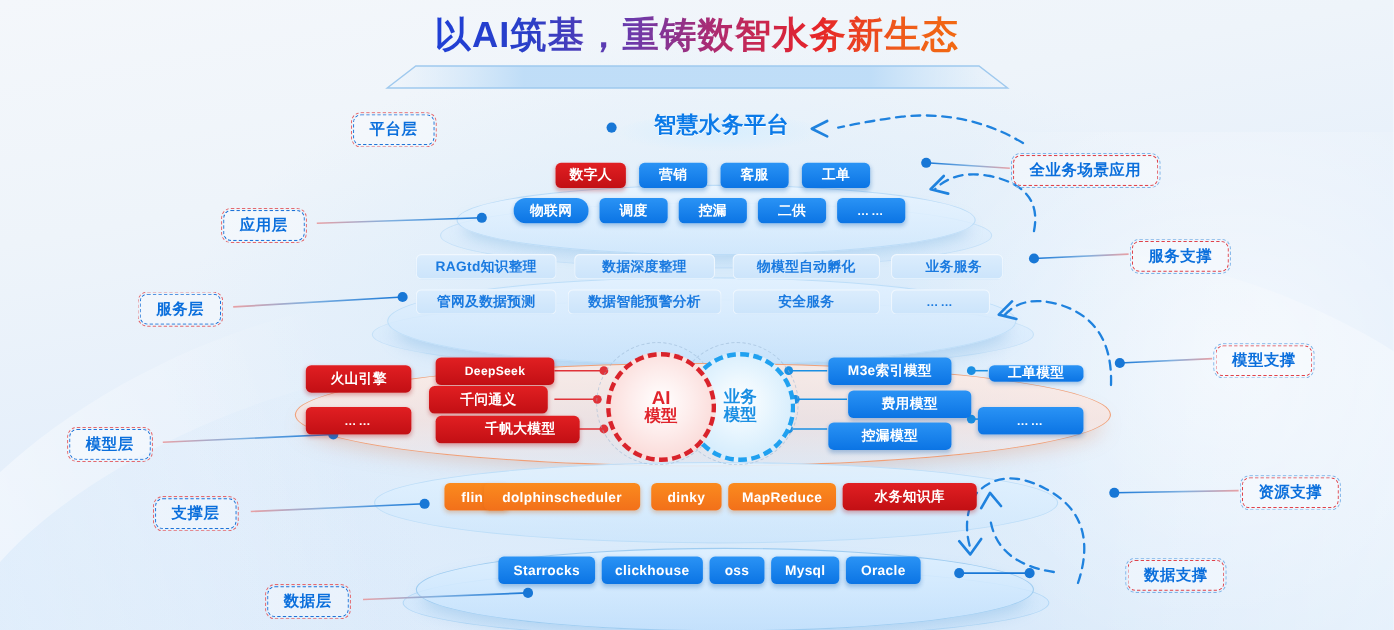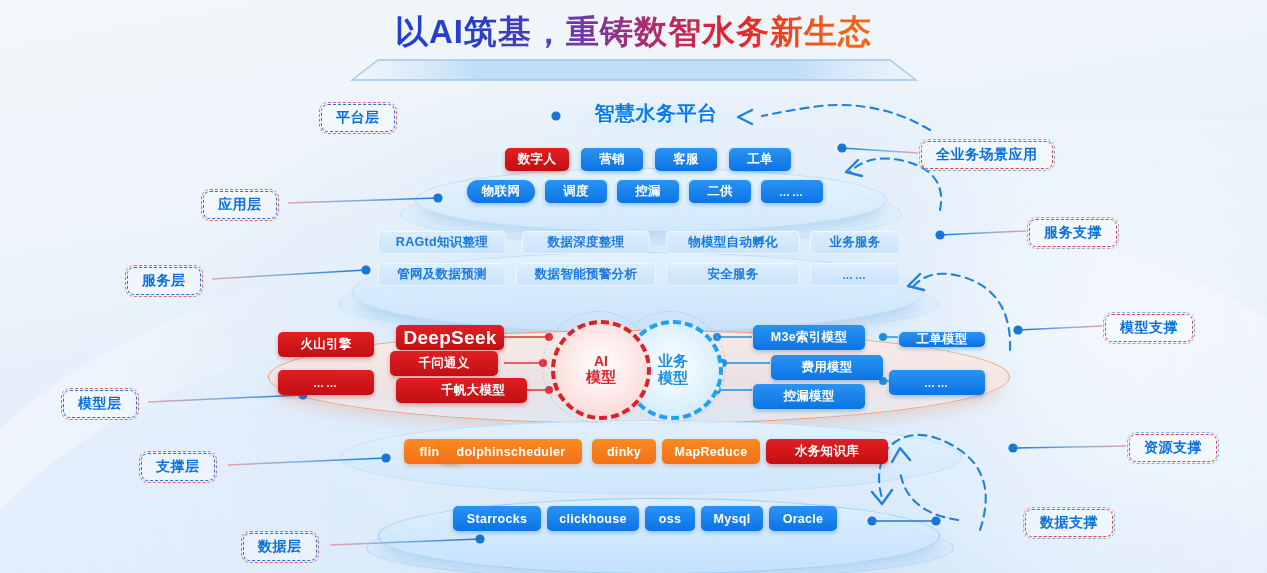--- a/index.html
+++ b/index.html
@@ -117,21 +117,21 @@
   .circ{
     position:absolute;border-radius:50%;display:flex;flex-direction:column;
     align-items:center;justify-content:center;font-weight:bold;line-height:1.12;
   }
   #circle-ai{
     left:551px;top:320px;width:92px;height:92px;
     border:4px dashed #d9232b;
     background:radial-gradient(circle at 50% 45%,#fff 0%,#fdeceb 42%,#f9cfcc 100%);
     color:#e0242c;font-size:15px;
   }
-  #circle-ai .l1{font-size:14px;}
+  #circle-ai .l1{font-size:17px;}
   #circle-biz{
     left:623px;top:320px;width:92px;height:92px;
     border:4px dashed #20a1f0;
     background:radial-gradient(circle at 50% 45%,#fff 0%,#e7f5fe 42%,#c7e6fb 100%);
     color:#1a8fe3;font-size:15px;
   }
   .halo{position:absolute;border-radius:50%;border:1.4px dashed rgba(150,180,210,.5);}
   #halo-ai{left:542px;top:311px;width:110px;height:110px;}
   #halo-biz{left:614px;top:311px;width:110px;height:110px;}
 
@@ -291,35 +291,35 @@
   <div class="tag tag-blue" style="left:545px;top:180px;width:62px;height:23px;">调度</div>
   <div class="tag tag-blue" style="left:617px;top:180px;width:62px;height:23px;">控漏</div>
   <div class="tag tag-blue" style="left:689px;top:180px;width:62px;height:23px;">二供</div>
   <div class="tag tag-blue" style="left:761px;top:180px;width:62px;height:23px;">
       <span class="dots">……</span>
     </div>
 
   <div class="tag tag-soft" style="left:378px;top:231px;width:128px;height:23px;">RAGtd知识整理</div>
   <div class="tag tag-soft" style="left:522px;top:231px;width:128px;height:23px;">数据深度整理</div>
   <div class="tag tag-soft" style="left:666px;top:231px;width:134px;height:23px;">物模型自动孵化</div>
-  <div class="tag tag-soft" style="left:810px;top:231px;width:90px;height:23px;">业务服务</div>
+  <div class="tag tag-soft" style="left:810px;top:231px;width:90px;height:23px;padding-left:12px;">业务服务</div>
 
   <div class="tag tag-soft" style="left:378px;top:263px;width:128px;height:23px;">管网及数据预测</div>
   <div class="tag tag-soft" style="left:516px;top:263px;width:140px;height:23px;">数据智能预警分析</div>
   <div class="tag tag-soft" style="left:666px;top:263px;width:134px;height:23px;">安全服务</div>
   <div class="tag tag-soft" style="left:810px;top:263px;width:90px;height:23px;">
       <span class="dots">……</span>
     </div>
 
   <div class="tag tag-red" style="left:278px;top:332px;width:96px;height:25px;">火山引擎</div>
   <div class="tag tag-red" style="left:278px;top:370px;width:96px;height:25px;">
       <span class="dots">……</span>
     </div>
 
-  <div class="tag tag-red" style="left:396px;top:325px;width:108px;height:25px;font-size:19px;">DeepSeek</div>
+  <div class="tag tag-red" style="left:396px;top:325px;width:108px;height:25px;font-size:11px;">DeepSeek</div>
   <div class="tag tag-red" style="left:390px;top:351px;width:108px;height:25px;">千问通义</div>
   <div class="tag tag-red" style="left:396px;top:378px;width:108px;height:25px;padding-left:23px;">千帆大模型</div>
 
   <div class="abs halo" id="halo-ai"></div>
   <div class="abs halo" id="halo-biz"></div>
   <div class="circ" id="circle-biz">
     <span class="l1">业务</span>
     <span class="l2">模型</span>
   </div>
   <div class="circ" id="circle-ai">

